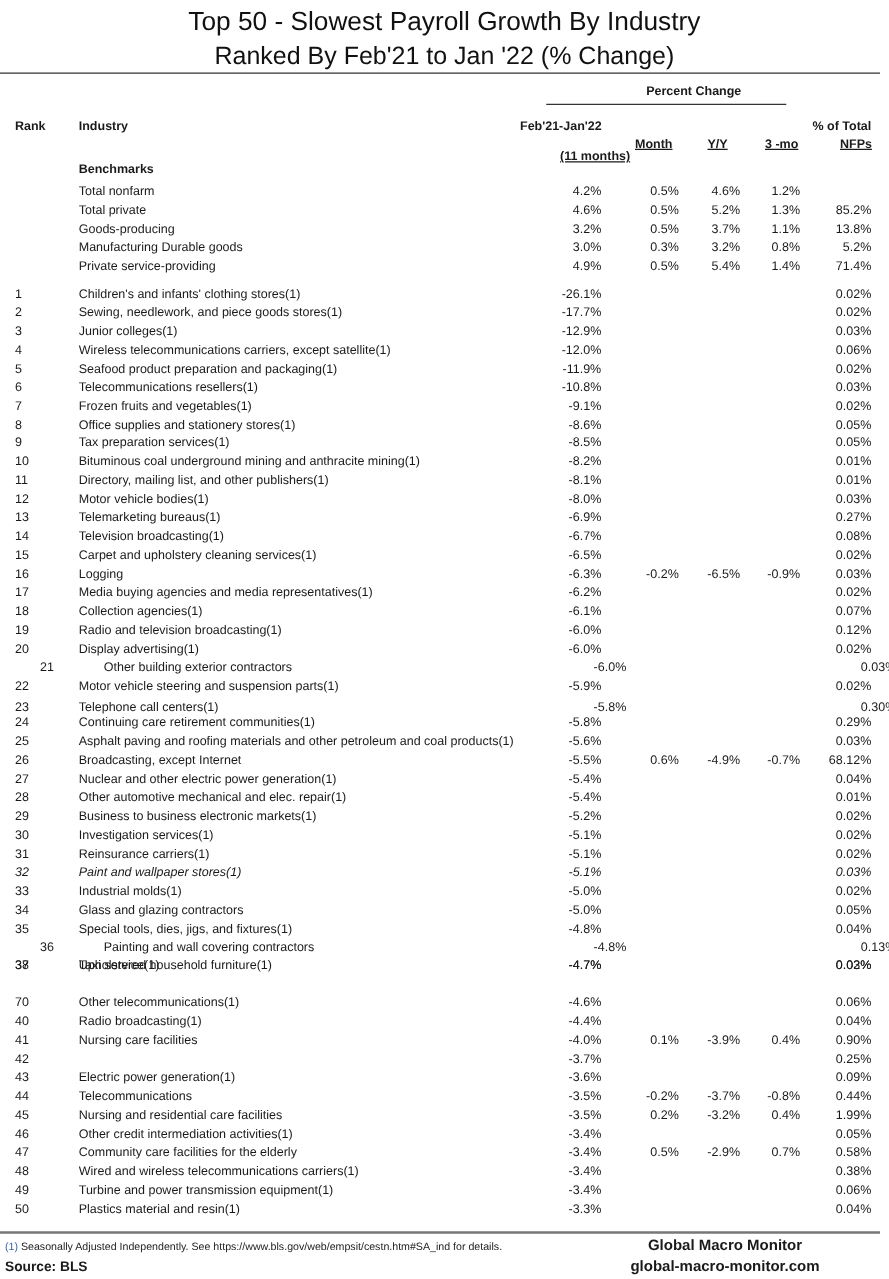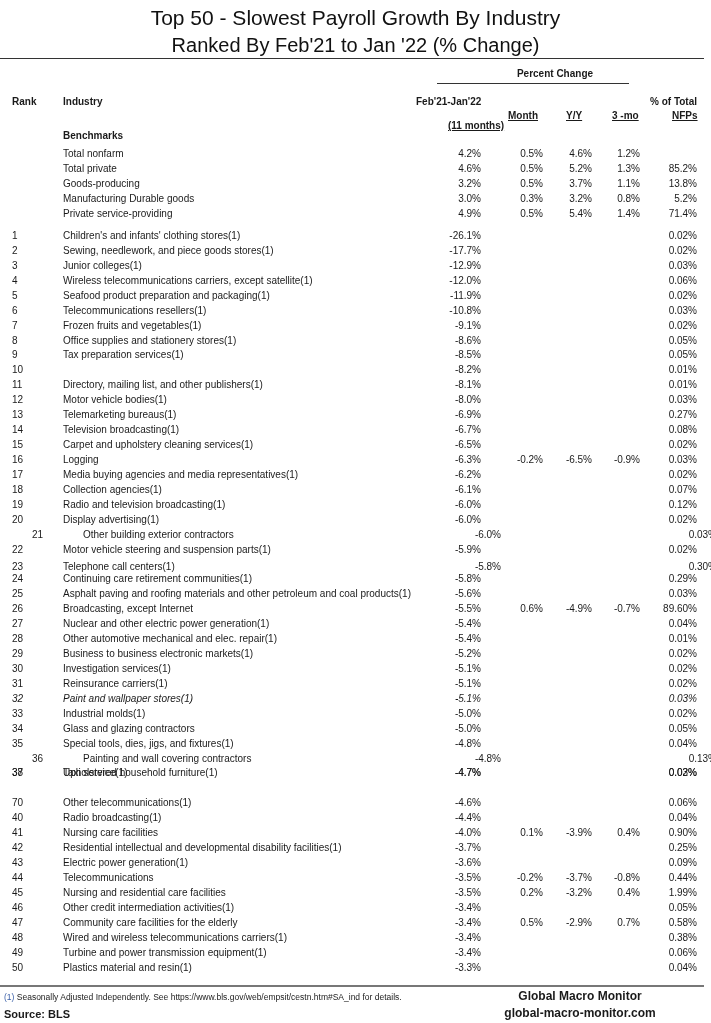--- a/index.html
+++ b/index.html
@@ -178,20 +178,21 @@
       <span class="c-rank">9</span>
       <span class="c-ind">Tax preparation services(1)</span>
       <span class="c-feb">-8.5%</span>
       <span class="c-mon"></span>
       <span class="c-yy"></span>
       <span class="c-3mo"></span>
       <span class="c-pct">0.05%</span>
     </div>
     <div class="row" style="top: 364.37px;">
       <span class="c-rank">10</span>
+      <span class="c-ind">Bituminous coal underground mining and anthracite mining(1)</span>
       <span class="c-feb">-8.2%</span>
       <span class="c-mon"></span>
       <span class="c-yy"></span>
       <span class="c-3mo"></span>
       <span class="c-pct">0.01%</span>
     </div>
     <div class="row" style="top: 379.3px;">
       <span class="c-rank">11</span>
       <span class="c-ind">Directory, mailing list, and other publishers(1)</span>
       <span class="c-feb">-8.1%</span>
@@ -326,21 +327,21 @@
       <span class="c-3mo"></span>
       <span class="c-pct">0.03%</span>
     </div>
     <div class="row" style="top: 603.25px;">
       <span class="c-rank">26</span>
       <span class="c-ind">Broadcasting, except Internet</span>
       <span class="c-feb">-5.5%</span>
       <span class="c-mon">0.6%</span>
       <span class="c-yy">-4.9%</span>
       <span class="c-3mo">-0.7%</span>
-      <span class="c-pct">89.60%</span>
+      <span class="c-pct">68.12%</span>
     </div>
     <div class="row" style="top: 618.18px;">
       <span class="c-rank">27</span>
       <span class="c-ind">Nuclear and other electric power generation(1)</span>
       <span class="c-feb">-5.4%</span>
       <span class="c-mon"></span>
       <span class="c-yy"></span>
       <span class="c-3mo"></span>
       <span class="c-pct">0.04%</span>
     </div>
@@ -465,21 +466,20 @@
       <span class="c-rank">41</span>
       <span class="c-ind">Nursing care facilities</span>
       <span class="c-feb">-4.0%</span>
       <span class="c-mon">0.1%</span>
       <span class="c-yy">-3.9%</span>
       <span class="c-3mo">0.4%</span>
       <span class="c-pct">0.90%</span>
     </div>
     <div class="row" style="top: 842.13px;">
       <span class="c-rank">42</span>
-      <span class="c-ind">Residential intellectual and developmental disability facilities(1)</span>
       <span class="c-feb">-3.7%</span>
       <span class="c-mon"></span>
       <span class="c-yy"></span>
       <span class="c-3mo"></span>
       <span class="c-pct">0.25%</span>
     </div>
     <div class="row" style="top: 857.06px;">
       <span class="c-rank">43</span>
       <span class="c-ind">Electric power generation(1)</span>
       <span class="c-feb">-3.6%</span>

